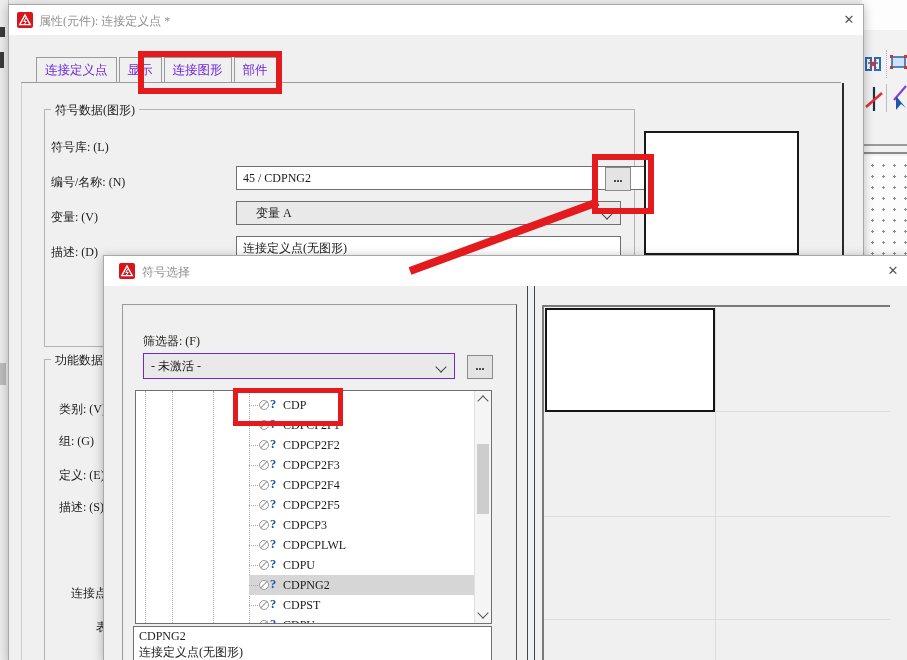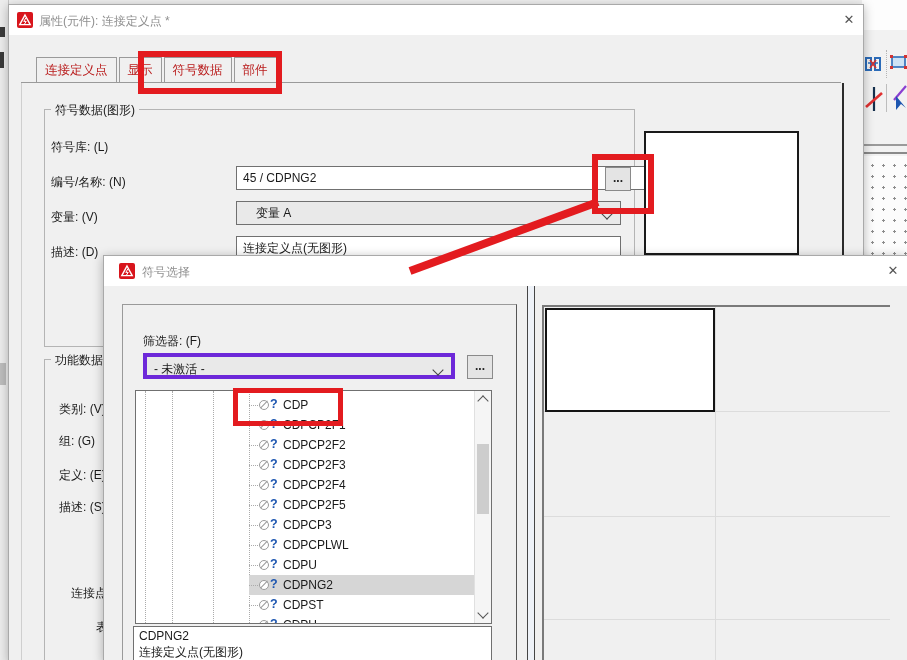--- a/index.html
+++ b/index.html
@@ -1,17 +1,17 @@
 <!DOCTYPE html>
 <html><head>
 <meta charset="utf-8">
 <style>
   html,body{margin:0;padding:0;background:#f0f0f0;}
   .stage{position:relative;width:907px;height:660px;overflow:hidden;
-         font-family:Liberation Sans, sans-serif;font-size:12px;color:#1a1a1a;
+         font-family:Liberation Serif, serif;font-size:12px;color:#1a1a1a;
          background:#f0f0f0;}
   .abs{position:absolute;}
 
   
   .bg-left-strip{left:0;top:0;width:8px;height:660px;background:#ededed;border-right:1px solid #c6c6c6;}
   .bg-mark{background:#3a3a3a;}
   .bg-right{left:862px;top:0;width:45px;height:255px;background:#f2f2f2;}
   .bg-right-titlebar{left:0;top:0;width:45px;height:30px;background:#fdfdfd;}
   .bg-sep-dot{border-left:1px dotted #b5b5b5;}
   .bg-sep-solid{border-left:1px solid #bdbdbd;}
@@ -27,21 +27,21 @@
   .title-text{position:absolute;top:8px;color:#8f8f8f;font-size:12px;white-space:nowrap;}
   .close-x{position:absolute;top:6px;width:18px;height:18px;text-align:center;line-height:18px;
            color:#555;font-size:13px;cursor:default;}
   .applogo{position:absolute;top:7px;width:16px;height:16px;}
 
   
   .dlg-props{left:8px;top:4px;width:854px;height:656px;}
   .tabbar{position:absolute;left:27px;top:52px;height:26px;display:flex;align-items:flex-end;}
   .tab{position:relative;height:25px;line-height:24px;padding:0 8px;background:#f0f0f0;
        border:1px solid #9a9a9a;border-bottom:none;margin-right:2px;white-space:nowrap;
-       font-size:12.5px;color:#b91c1c;}
+       font-size:12.5px;color:#6d28d9;}
   .tab.sel{font-weight:bold;height:27px;line-height:26px;}
   .tab-underline{position:absolute;left:12px;top:77px;width:820px;height:0;border-top:1px solid #9a9a9a;}
   .content-pane{position:absolute;left:12px;top:78px;width:820px;height:578px;
                 border-left:1px solid #cfcfcf;border-right:2px solid #2b2b2b;background:#f0f0f0;}
   .groupbox{position:absolute;border:1px solid #b4b4b4;}
   .grouplegend{position:absolute;background:#f0f0f0;padding:0 4px;color:#1a1a1a;white-space:nowrap;}
   .fld-label{position:absolute;left:42px;height:16px;white-space:nowrap;}
   .fld-input{position:absolute;left:227px;height:24px;background:#fff;border:1px solid #707070;
              line-height:22px;padding:0 6px;box-sizing:border-box;white-space:nowrap;overflow:hidden;}
   .fld-combo{background:#e9e9e9;}
@@ -52,21 +52,21 @@
   .preview-box{position:absolute;left:635px;top:126px;width:151px;height:120px;background:#fff;
                border:2px solid #1a1a1a;}
   .fn-label{position:absolute;left:50px;height:16px;white-space:nowrap;}
 
   
   .dlg-symbol{left:103px;top:255px;width:804px;height:405px;border-right:none;}
   .panel{position:absolute;left:18px;top:48px;width:393px;height:357px;
          border:1px solid #9a9a9a;border-right:1px solid #555;}
   .filter-label{position:absolute;left:39px;top:77px;white-space:nowrap;}
   .filter-combo{position:absolute;left:39px;top:97px;width:312px;height:26px;background:#e9e9e9;
-                border:4px solid #6d28d9;line-height:24px;padding:0 7px;box-sizing:border-box;}
+                border:1px solid #6d28d9;line-height:24px;padding:0 7px;box-sizing:border-box;}
   .filter-combo .chev{top:9px;}
   .sym-browse{left:363px;top:99px;}
   .tree{position:absolute;left:31px;top:134px;width:357px;height:234px;background:#fff;
         border:1px solid #707070;overflow:hidden;box-sizing:border-box;}
   .guide{position:absolute;top:0;bottom:0;width:0;border-left:1px dotted #ababab;}
   .tree-rows{position:absolute;left:113px;top:4px;right:17px;}
   .trow{position:relative;height:20px;line-height:20px;white-space:nowrap;}
   .trow.sel{background:#d6d6d6;}
   .stub{position:absolute;left:0;top:10px;width:9px;border-top:1px dotted #ababab;}
   .tree-ico{position:absolute;left:9px;top:3px;width:22px;height:14px;}
@@ -147,21 +147,21 @@
     </div>
 
     <div class="tabbar">
         <div class="tab">
       <span>连接定义点</span>
     </div>
         <div class="tab">
       <span>显示</span>
     </div>
         <div class="tab">
-      <span>符号数据</span>
+      <span>连接图形</span>
     </div>
         <div class="tab">
       <span>部件</span>
     </div>
       </div>
     <div class="tab-underline"></div>
     <div class="content-pane"></div>
 
     <div class="groupbox" style="left:35px;top:104px;width:589px;height:236px;"></div>
     <span class="grouplegend" style="left:42px;top:97px;">符号数据(图形)</span>

